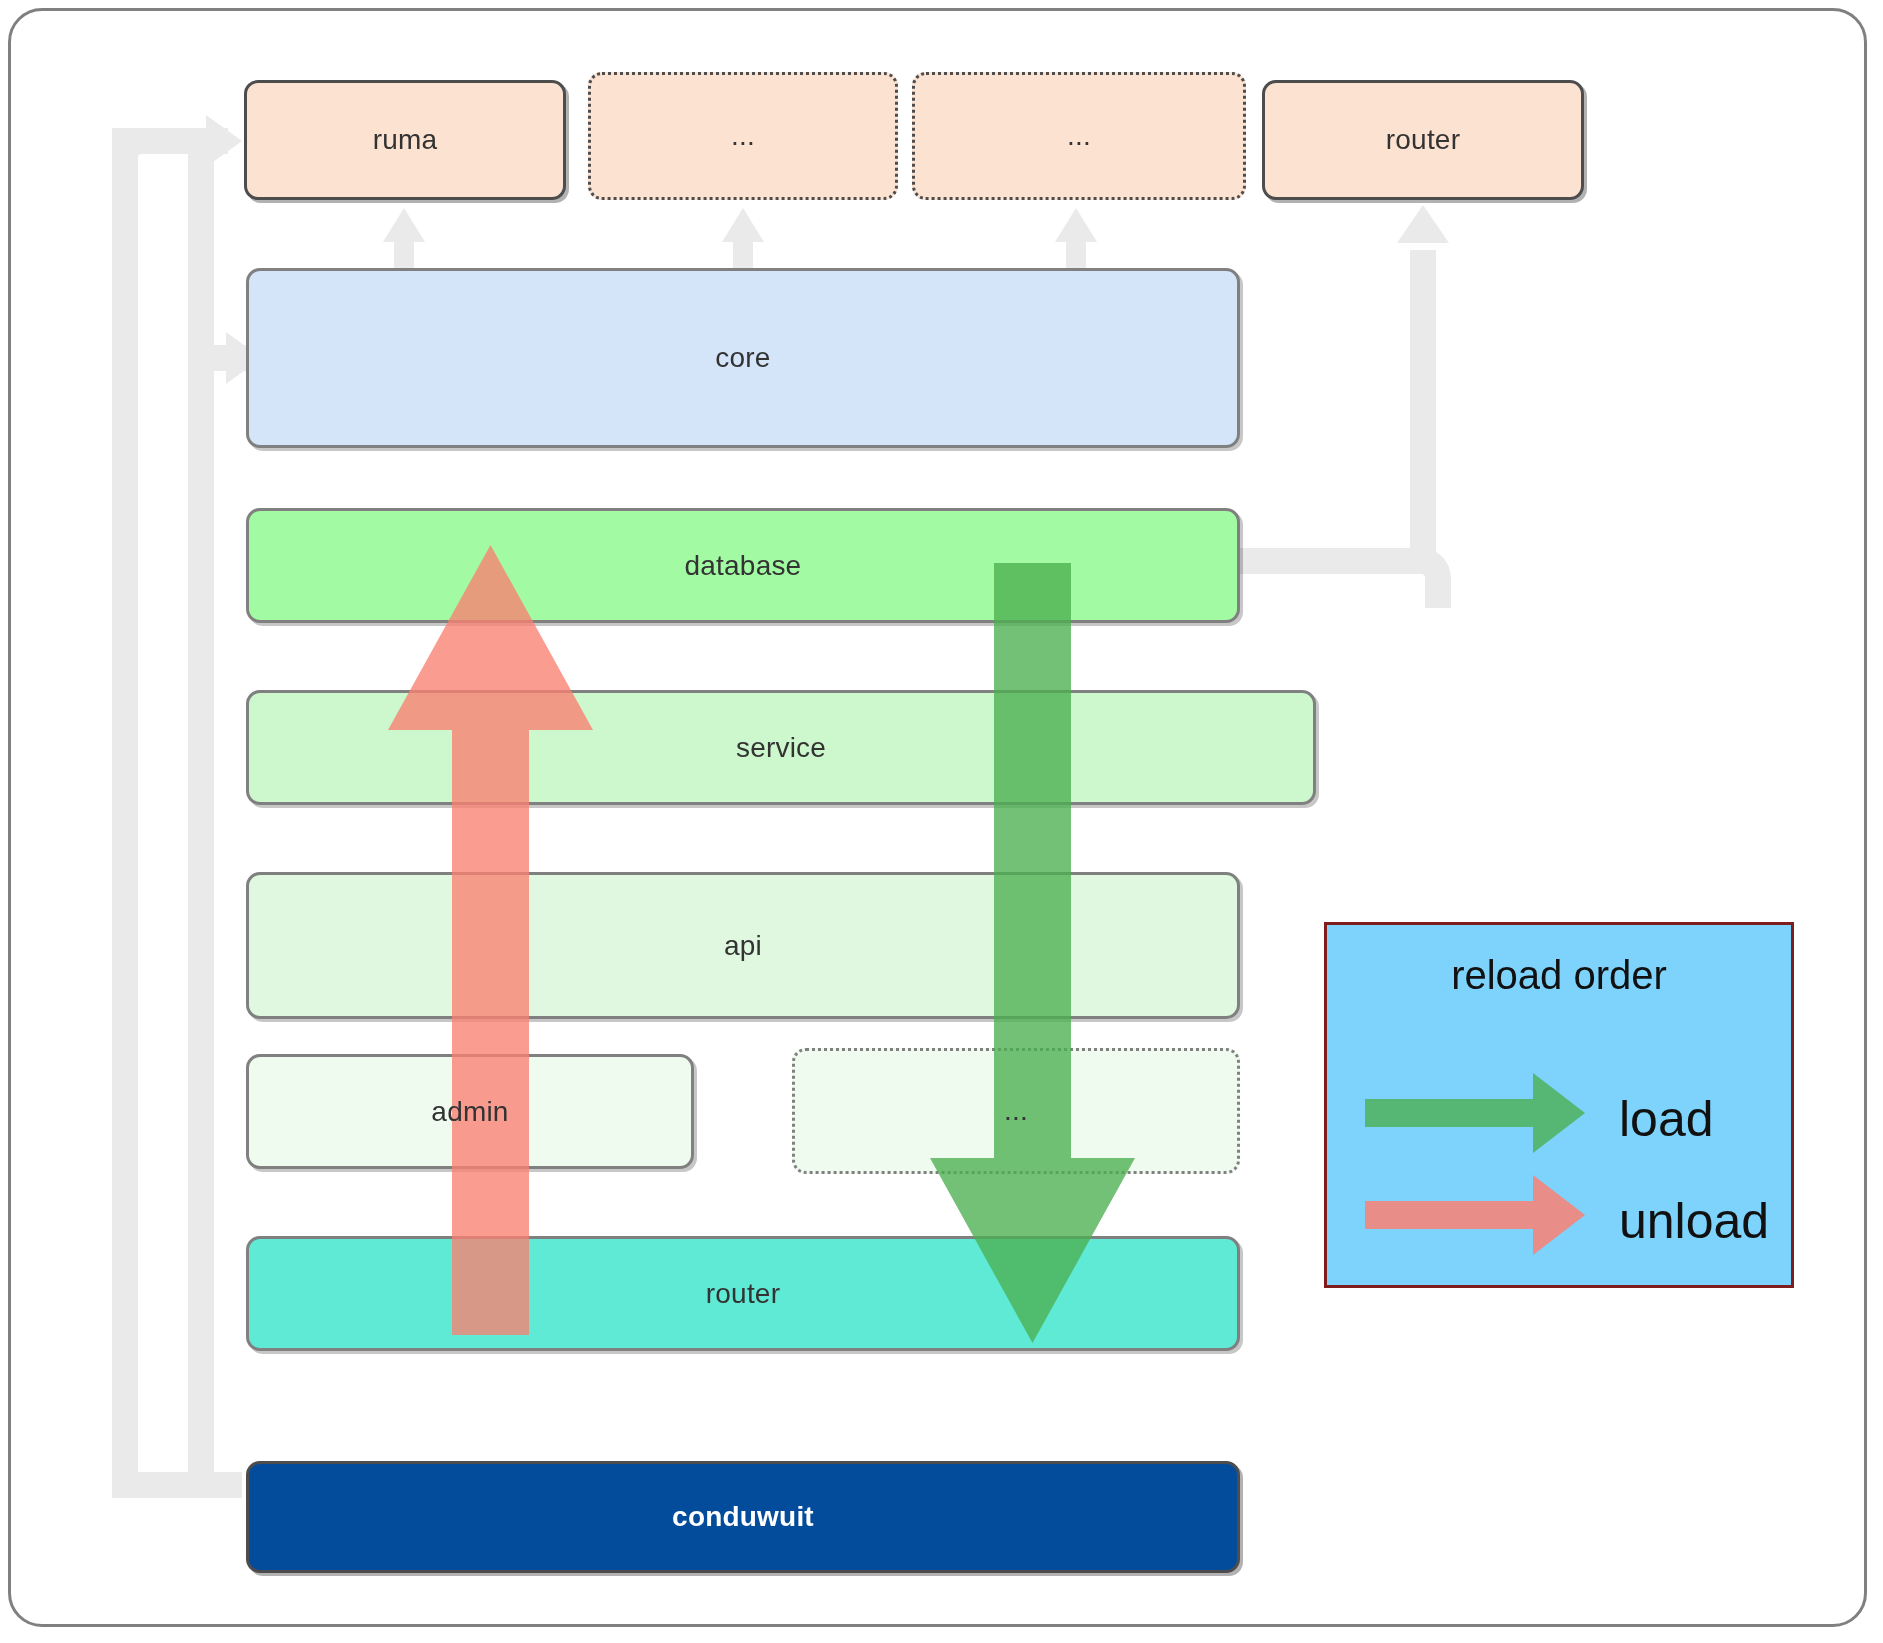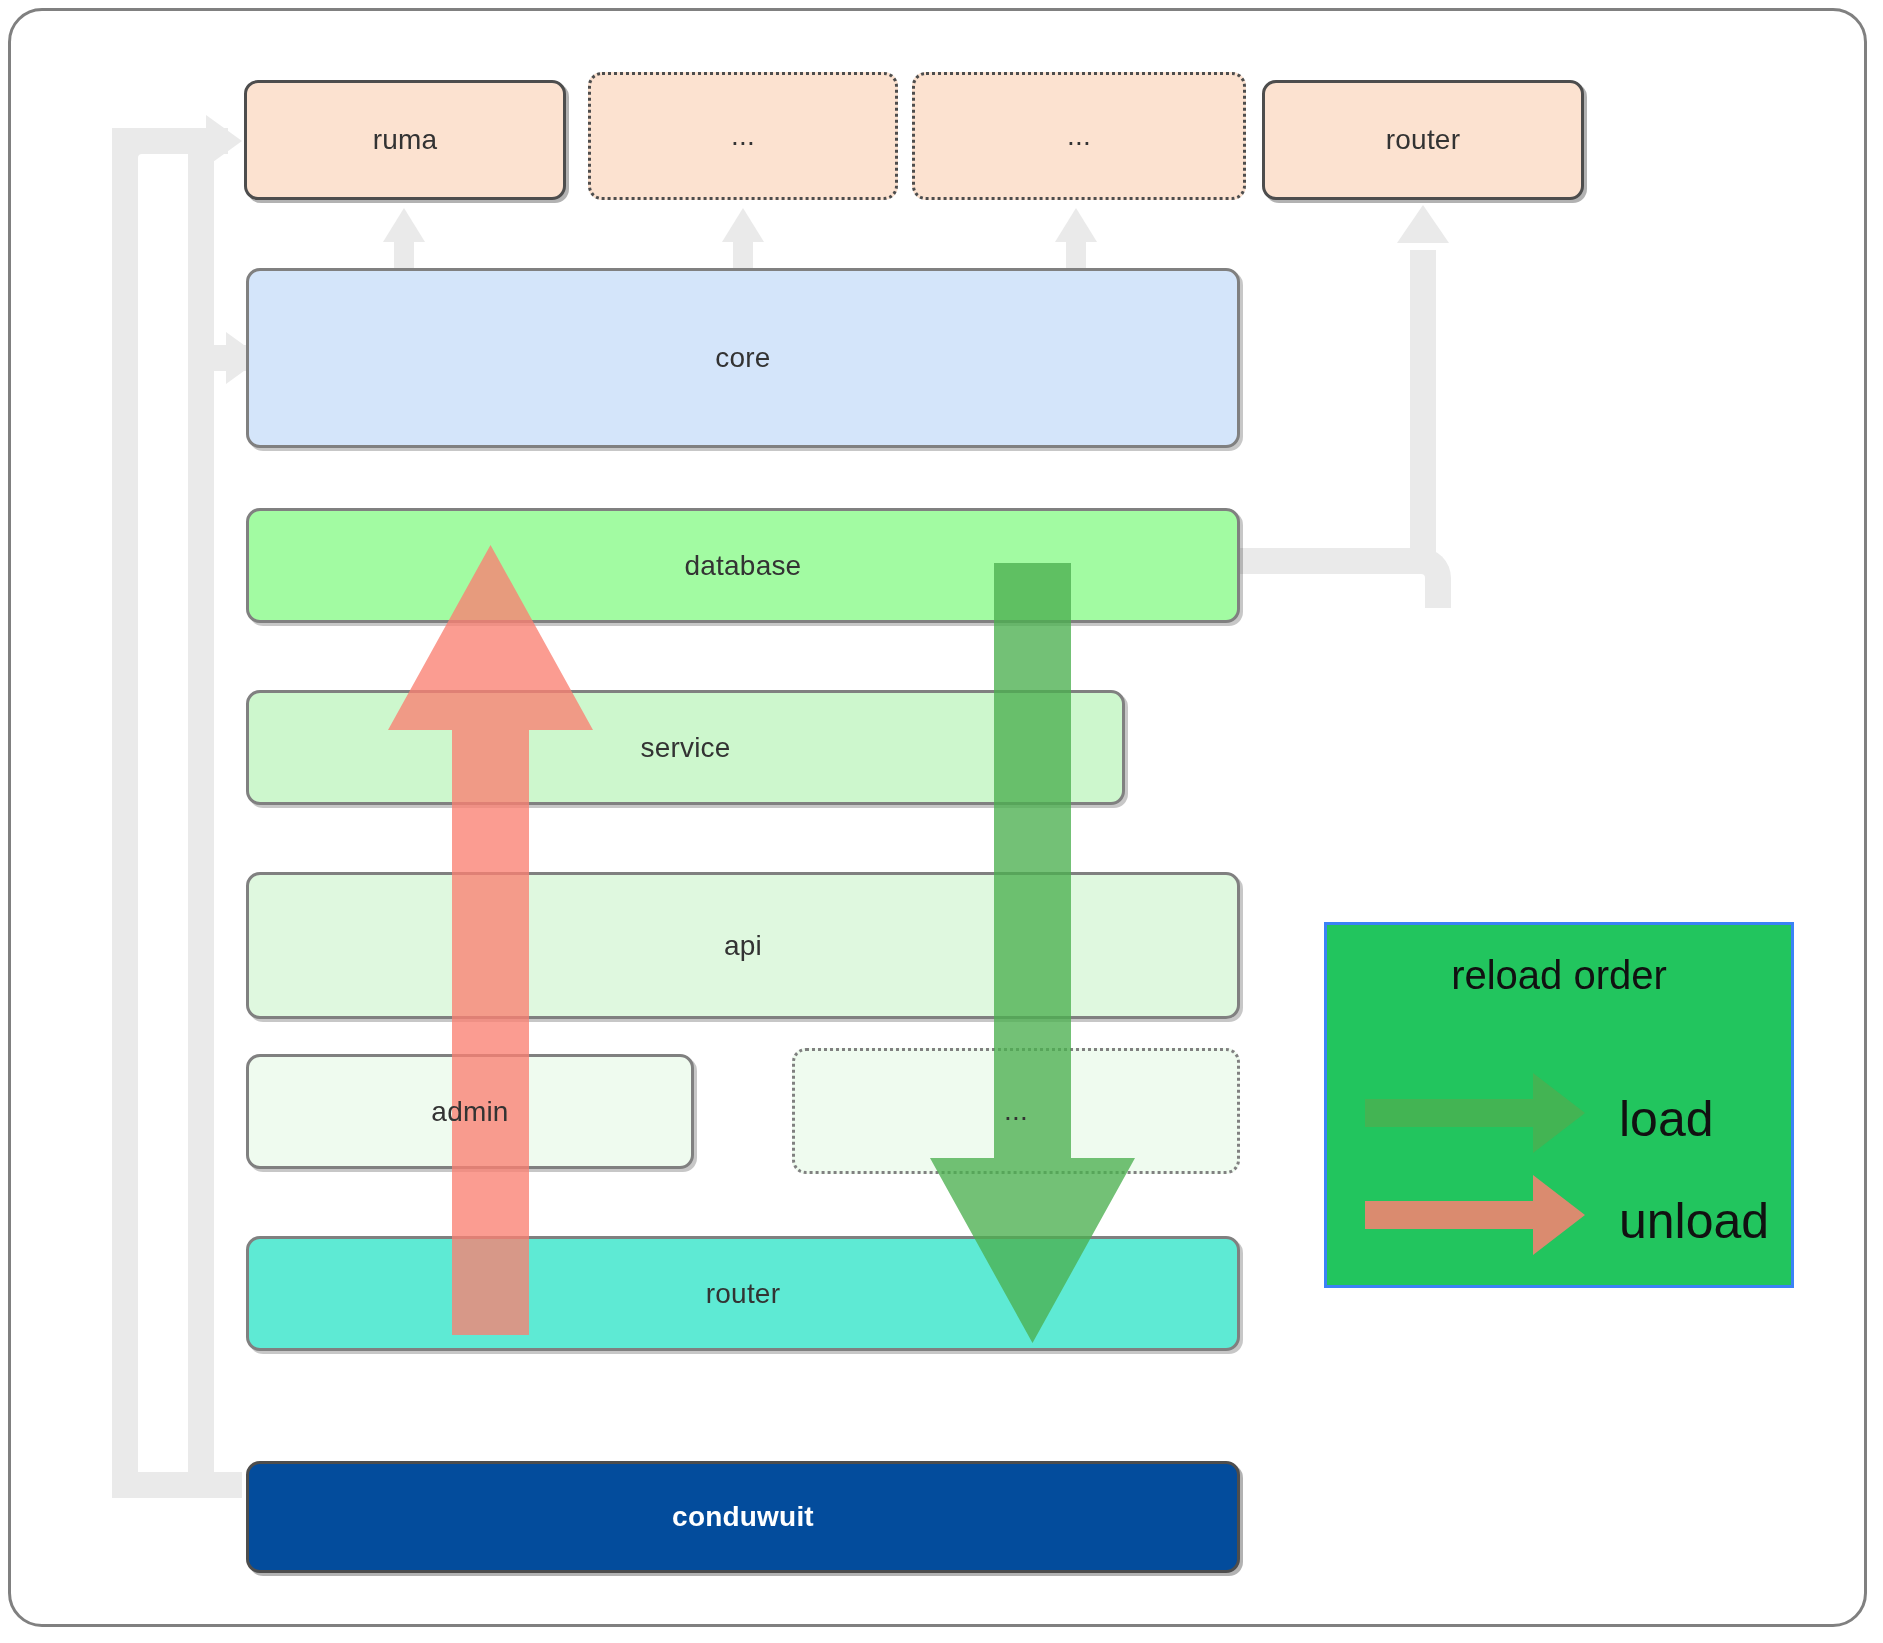--- a/index.html
+++ b/index.html
@@ -112,22 +112,22 @@
     border-bottom: 34px solid #eaeaea;
   }
 
   
   .flow { position: absolute; z-index: 2; pointer-events: none; }
   .flow svg { display: block; overflow: visible; }
 
   
   .legend {
     position: absolute;
-    background: #22c55e;
-    border: 3px solid #3b82f6;
+    background: #7dd3fc;
+    border: 3px solid #7f1d1d;
     box-sizing: border-box;
     text-decoration: underline;
   }
   .legend-title {
     position: absolute;
     left: 0; right: 0; top: 28px;
     text-align: center;
     font-size: 40px;
     color: #111111;
   }
@@ -191,21 +191,21 @@
   </div>
 
   <div class="node blue solid-gray shadowed-lite" style="left:246px; top:268px; width:994px; height:180px;">
     <span class="lbl">core</span>
   </div>
 
   <div class="node g1 solid-gray shadowed-lite" style="left:246px; top:508px; width:994px; height:115px;">
     <span class="lbl">database</span>
   </div>
 
-  <div class="node g2 solid-gray shadowed-lite" style="left:246px; top:690px; width:879px; height:115px;">
+  <div class="node g2 solid-gray shadowed-lite" style="left:246px; top:690px; width:1070px; height:115px;">
     <span class="lbl">service</span>
   </div>
 
   <div class="node g3 solid-gray shadowed-lite" style="left:246px; top:872px; width:994px; height:147px;">
     <span class="lbl">api</span>
   </div>
 
   <div class="node g4 solid-gray shadowed-lite" style="left:246px; top:1054px; width:448px; height:115px;">
     <span class="lbl">admin</span>
   </div>

